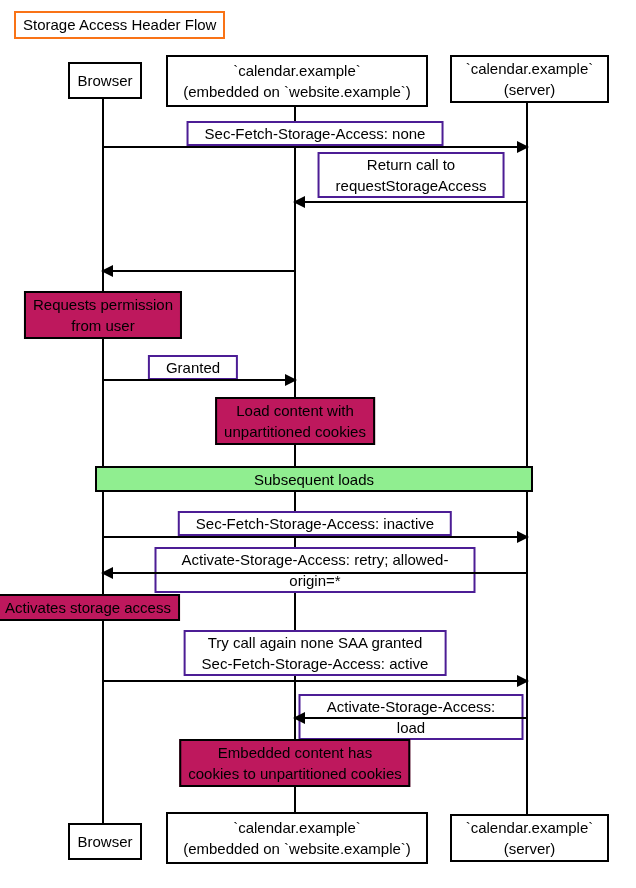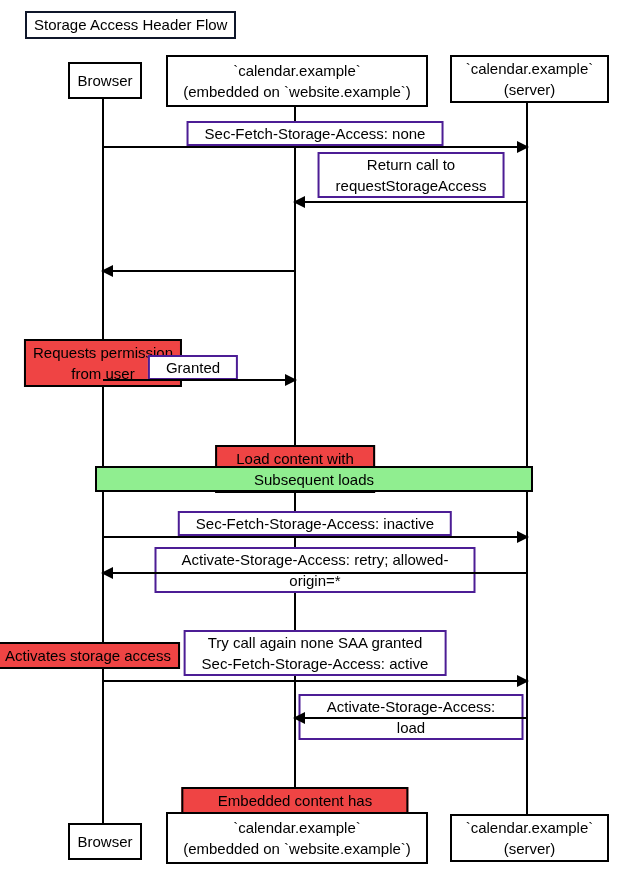--- a/index.html
+++ b/index.html
@@ -14,25 +14,24 @@
     background: #ffffff;
     overflow: hidden;
     font-size: 15px;
     color: #000;
   }
   .title-box {
     position: absolute;
     left: 14px;
     top: 11px;
     background: #fff;
-    border: 2px solid #0f172a;
+    border: 2px solid #f97316;
     padding: 2px 7px;
     line-height: 20px;
     white-space: nowrap;
-    margin-left: 11px;
   }
   .actor {
     position: absolute;
     background: #fff;
     border: 2px solid #000;
     display: flex;
     align-items: center;
     justify-content: center;
     text-align: center;
     line-height: 21px;
@@ -72,27 +71,26 @@
     background: #fff;
     border: 2px solid #4c1d95;
     padding: 0 16px;
     line-height: 21px;
     text-align: center;
     white-space: pre-line;
   }
   .note {
     position: absolute;
     transform: translateX(-50%);
-    background: #ef4444;
+    background: #be185d;
     border: 2px solid #000;
     padding: 1px 7px;
     line-height: 21px;
     text-align: center;
     white-space: pre-line;
-    margin-top: 48px;
   }
   .divider {
     position: absolute;
     left: 95px;
     top: 466px;
     width: 434px;
     height: 22px;
     border: 2px solid #000;
     display: flex;
     align-items: center;
@@ -164,21 +162,21 @@
   <div class="arrow" style="left:103px; top:680px; width:424px;">
     <span class="head-right"></span>
   </div>
 
   <div class="msg-label" style="left:411px; top:694px;">Activate-Storage-Access: load</div>
   <div class="arrow" style="left:295px; top:717px; width:232px;">
     <span class="head-left"></span>
   </div>
 
   <div class="note" style="left:295px; top:739px;">Embedded content has
-access to unpartitioned website</div>
+cookies to unpartitioned cookies</div>
 
   <div class="actor" style="left:68px; top:823px; width:70px; height:33px;">Browser</div>
   <div class="actor" style="left:166px; top:812px; width:258px; height:48px;">`calendar.example`
 (embedded on `website.example`)</div>
   <div class="actor" style="left:450px; top:814px; width:155px; height:44px;">`calendar.example`
 (server)</div>
 
 </div>
 
 </body></html>

